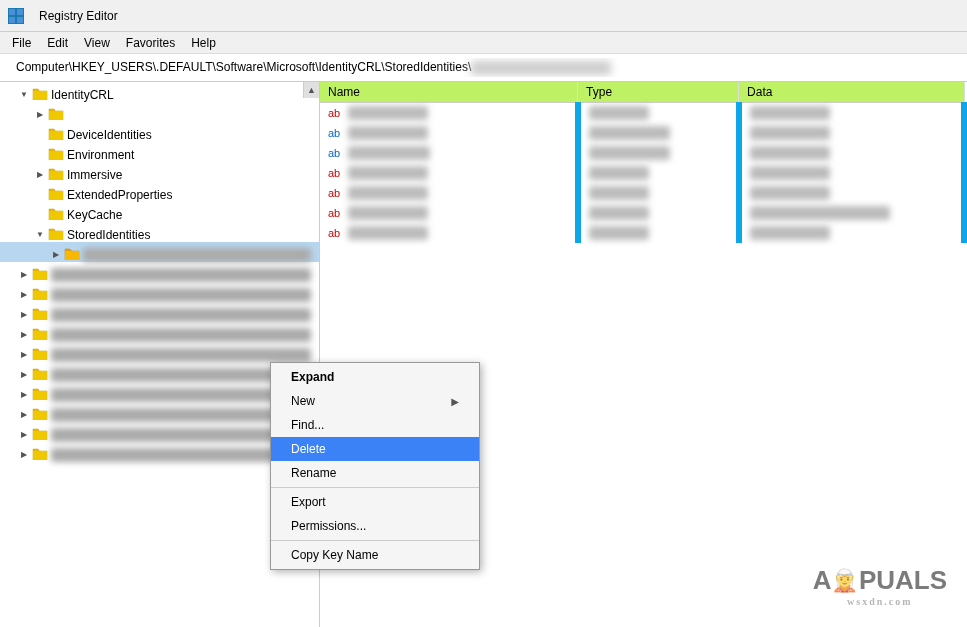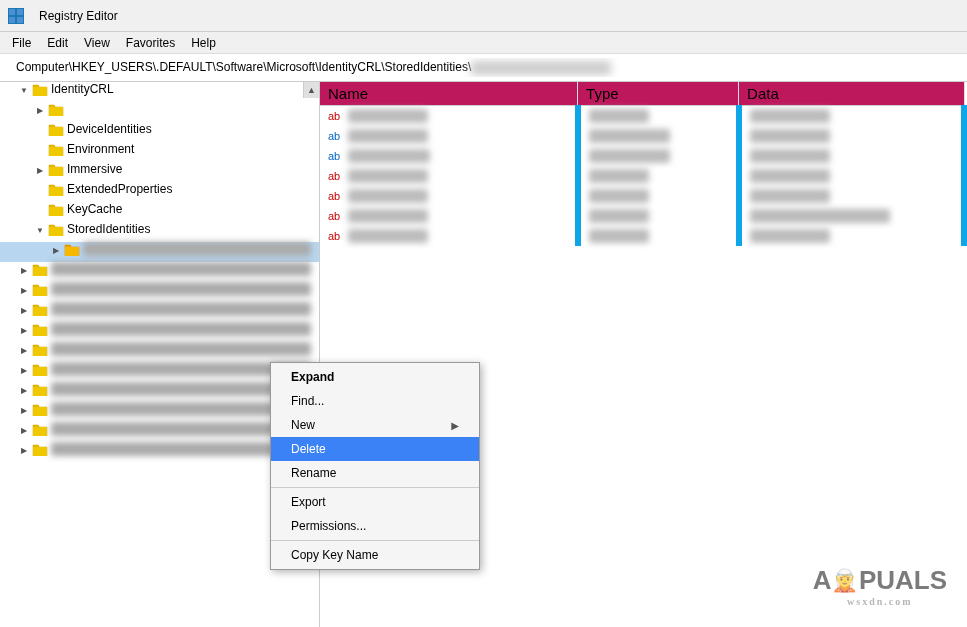--- a/index.html
+++ b/index.html
@@ -110,21 +110,21 @@
       align-items: center;
       justify-content: center;
       cursor: pointer;
       font-size: 9px;
       color: #555;
       border-left: 1px solid #ccc;
     }
 
     .tree-item {
       display: flex;
-      align-items: flex-start;
+      align-items: flex-end;
       height: 20px;
       cursor: pointer;
       padding-right: 8px;
       white-space: nowrap;
     }
     .tree-item.highlighted {
       background: #cce4f7;
     }
 
     .expand-arrow {
@@ -180,25 +180,25 @@
       background: #fff;
       overflow: hidden;
       position: relative;
     }
 
     .registry-table {
       width: 100%;
       border-collapse: collapse;
     }
     .registry-table th {
-      background: #be185d;
+      background: #bef264;
       text-align: left;
       padding: 3px 8px;
       font-weight: normal;
-      font-size: 15px;
+      font-size: 12px;
       border-bottom: 1px solid #ccc;
       border-right: 1px solid #ddd;
       cursor: pointer;
     }
     .registry-table td {
       padding: 2px 8px;
       font-size: 12px;
       border-right: 6px solid #0ea5e9;
       height: 20px;
       vertical-align: middle;
@@ -594,25 +594,25 @@
       </div>
       <div style="font-size:10px; color:#999; letter-spacing:2px;font-family:Liberation Serif, serif;">wsxdn.com</div>
     </div>
   </div>
 
   <div class="context-menu">
     <div class="context-menu-item bold">
       <span>Expand</span>
     </div>
     <div class="context-menu-item">
-      <span>Find...</span>
-    </div>
-    <div class="context-menu-item">
       <span>New</span>
       <span class="submenu-arrow">▶</span>
+    </div>
+    <div class="context-menu-item">
+      <span>Find...</span>
     </div>
     <div class="context-menu-item highlighted">
       <span>Delete</span>
     </div>
     <div class="context-menu-item">
       <span>Rename</span>
     </div>
     <div class="context-menu-separator"></div>
     <div class="context-menu-item">
       <span>Export</span>

